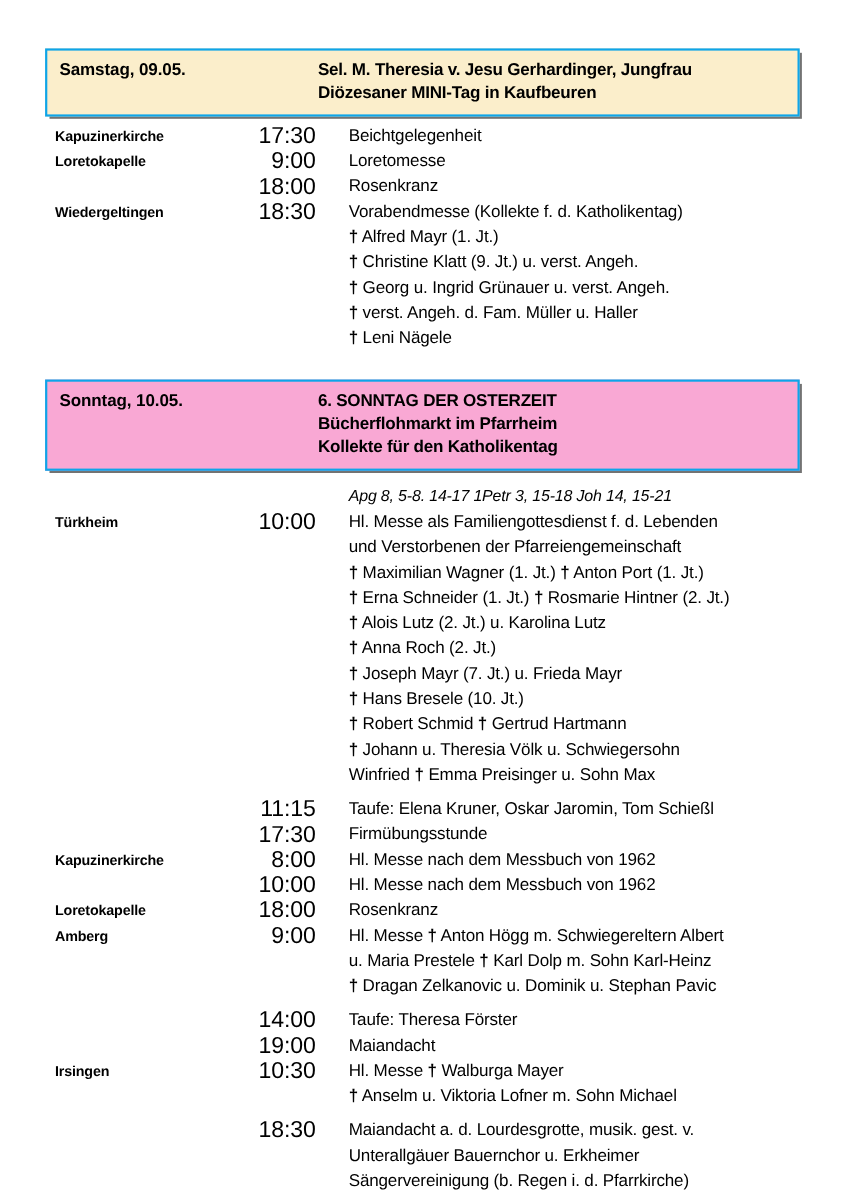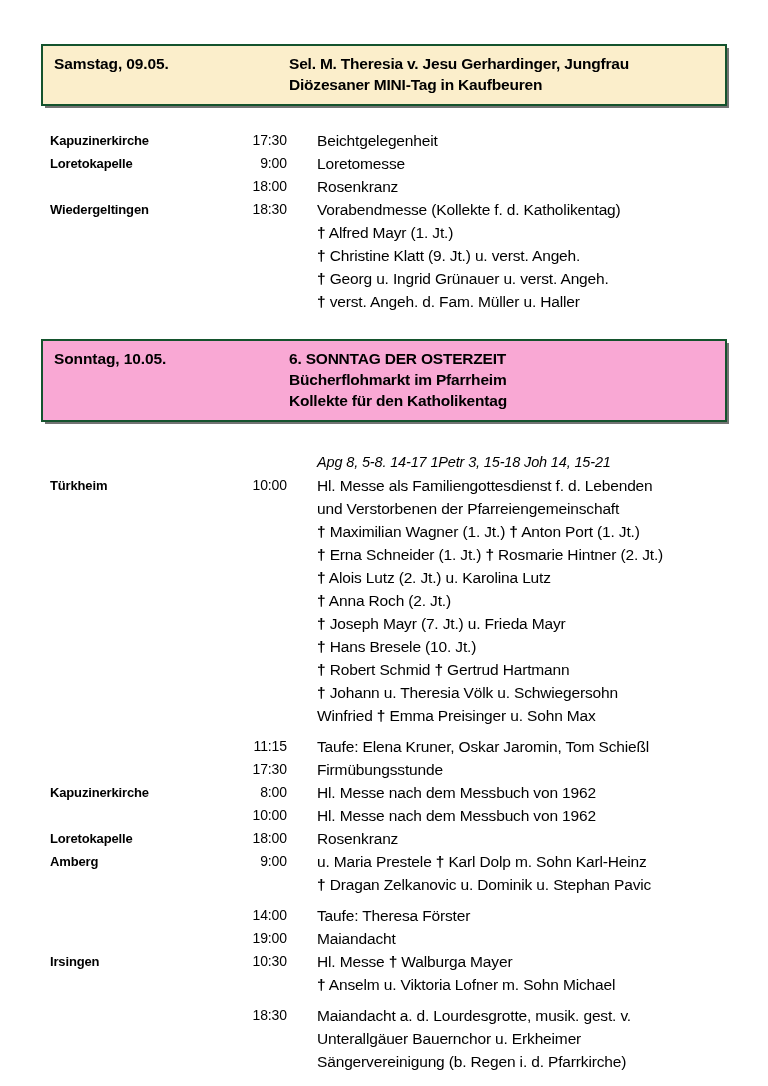--- a/index.html
+++ b/index.html
@@ -18,26 +18,26 @@
     position: relative;
     width: 768px;
     height: 1086px;
     box-sizing: border-box;
     padding: 44px 41px 0 41px;
   }
 
   
   .day-header {
     position: relative;
-    border: 2px solid #14532d;
+    border: 2px solid #0ea5e9;
     box-sizing: border-box;
     display: flex;
     align-items: flex-start;
     padding: 7px 0 9px 0;
-    margin-bottom: 17px;
+    margin-bottom: 0;
     box-shadow: 3px 3px 0 -1px rgba(0,0,0,0.55);
   }
   .day-header.cream  { background: #fbeecb; }
   .day-header.gold   { background: #f9a8d4; }
 
   .day-header .dh-date {
     width: 246px;
     flex: 0 0 246px;
     box-sizing: border-box;
     padding-left: 11px;
@@ -77,21 +77,21 @@
     line-height: 23px;
     letter-spacing: -0.15px;
     white-space: nowrap;
   }
   .row .time {
     width: 76px;
     flex: 0 0 76px;
     box-sizing: border-box;
     text-align: right;
     padding-right: 0;
-    font-size: 14px;
+    font-size: 21px;
     line-height: 23px;
     letter-spacing: -0.1px;
     white-space: nowrap;
   }
   .row .detail {
     flex: 1 1 auto;
     box-sizing: border-box;
     padding-left: 30px;
     font-size: 15.5px;
     line-height: 23px;
@@ -141,20 +141,21 @@
           </div>
           <div class="row">
             <div class="place">Wiedergeltingen</div>
             <div class="time">18:30</div>
             <div class="detail">
               <div class="dline">Vorabendmesse (Kollekte f. d. Katholikentag)</div>
               <div class="dline"><span class="cross">†</span> Alfred Mayr (1. Jt.)</div>
               <div class="dline"><span class="cross">†</span> Christine Klatt (9. Jt.) u. verst. Angeh.</div>
               <div class="dline"><span class="cross">†</span> Georg u. Ingrid Grünauer u. verst. Angeh.</div>
               <div class="dline"><span class="cross">†</span> verst. Angeh. d. Fam. Müller u. Haller</div>
+              <div class="dline"><span class="cross">†</span> Leni Nägele</div>
             </div>
           </div>
           <div class="spacer-sm"></div>
         </div>
         <div class="spacer-md"></div>
       </div>
       <div>
         <div class="day-header gold">
           <div class="dh-date">Sonntag, 10.05.</div>
           <div class="dh-lines">
@@ -221,20 +222,21 @@
             <div class="place">Loretokapelle</div>
             <div class="time">18:00</div>
             <div class="detail">
               <div class="dline">Rosenkranz</div>
             </div>
           </div>
           <div class="row">
             <div class="place">Amberg</div>
             <div class="time">9:00</div>
             <div class="detail">
+              <div class="dline">Hl. Messe <span class="cross">†</span> Anton Högg m. Schwiegereltern Albert</div>
               <div class="dline">u. Maria Prestele <span class="cross">†</span> Karl Dolp m. Sohn Karl-Heinz</div>
               <div class="dline"><span class="cross">†</span> Dragan Zelkanovic u. Dominik u. Stephan Pavic</div>
             </div>
           </div>
           <div class="spacer-sm"></div>
           <div class="row">
             <div class="place"></div>
             <div class="time">14:00</div>
             <div class="detail">
               <div class="dline">Taufe: Theresa Förster</div>

